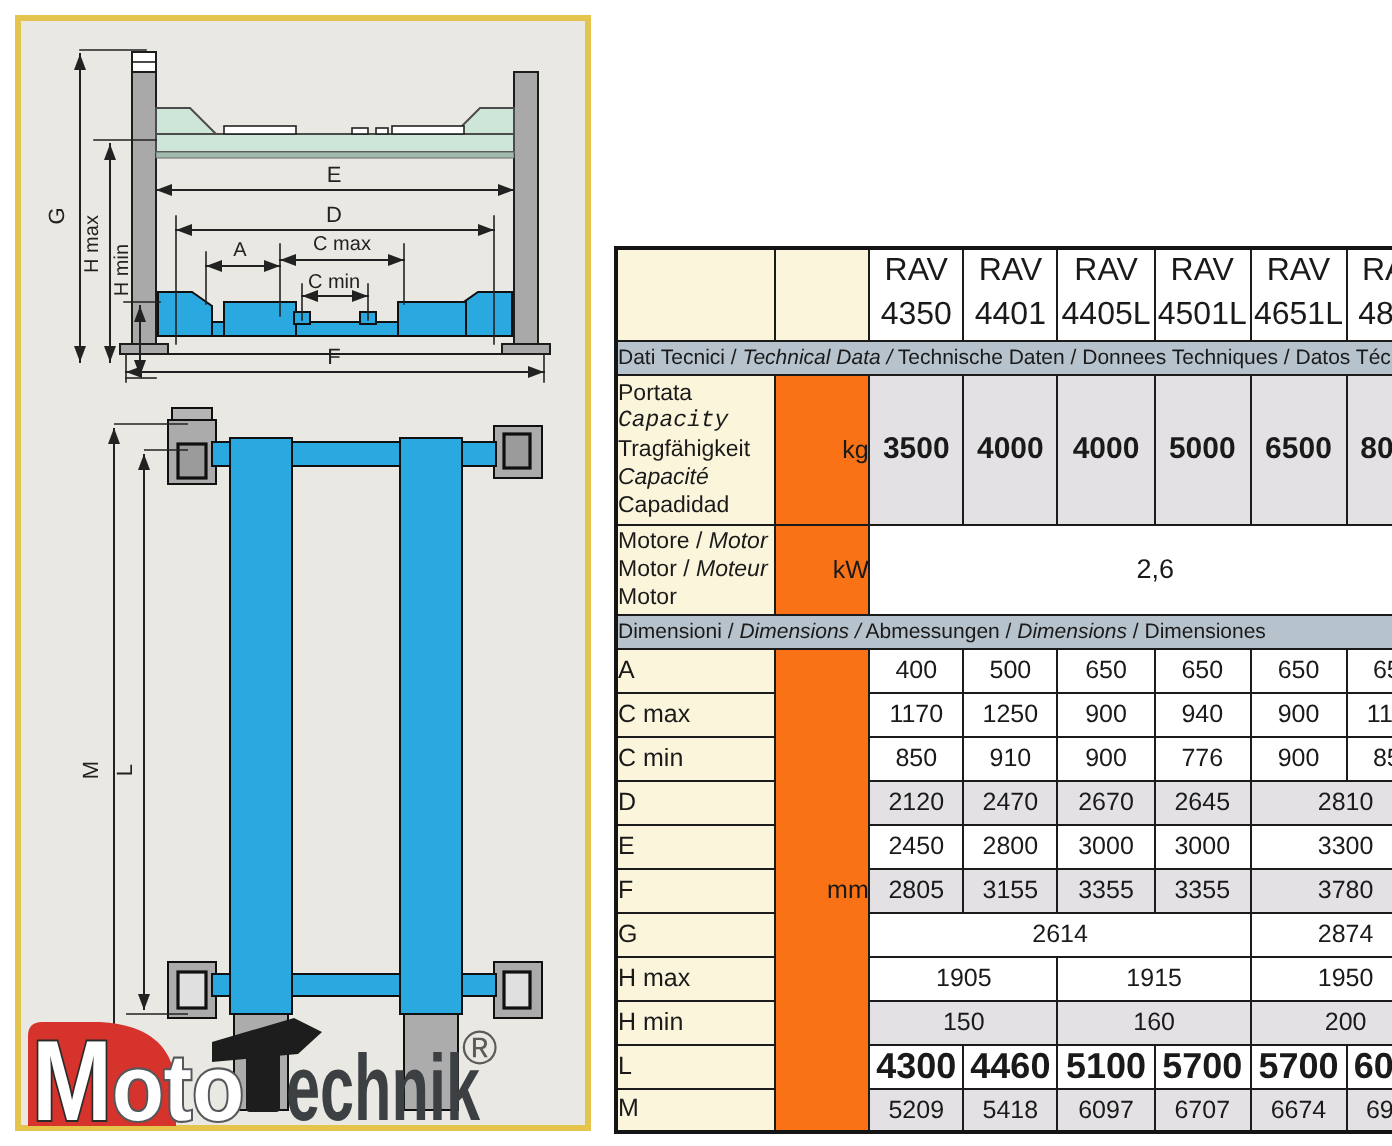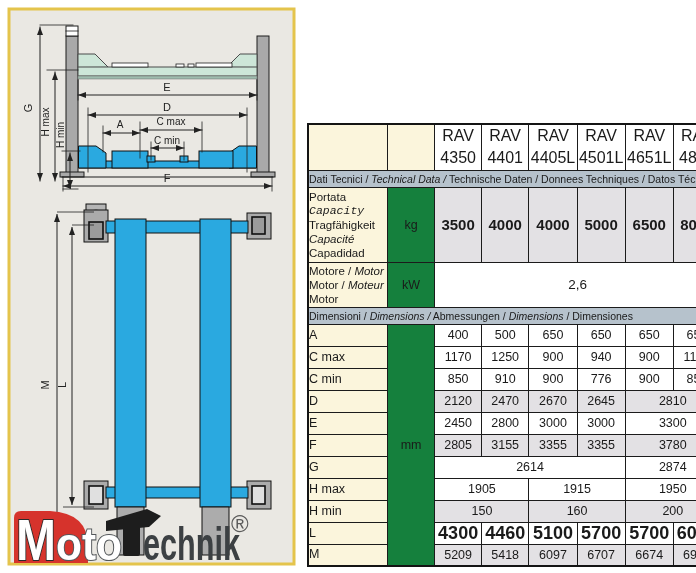--- a/index.html
+++ b/index.html
@@ -8,21 +8,21 @@
   svg text { font-family:"Liberation Sans", sans-serif; }
 
   
   table.spec { position:absolute; left:307px; top:123px; border-collapse:collapse;
                table-layout:fixed; border:2px solid #141414; }
   table.spec td { border:1px solid #1b1b1b; color:#1a1a1a; overflow:hidden; padding:0; }
   .cream   { background:#FBF5DC; }
   .bar     { background:#B6C2CC; color:#17242F; font-size:10.5px; padding:2px 4px; white-space:nowrap; }
   .lbl     { font-size:11.5px; padding-left:4px; vertical-align:middle; line-height:1.22; }
   .dimlbl  { font-size:12.5px; }
-  .unit    { text-align:center; font-size:12.5px; background:#15803d; }
+  .unit    { text-align:right; font-size:12.5px; background:#f97316; }
   .val     { text-align:center; font-size:12.5px; background:#fff; }
   .shaded  { background:#E3E1E4; }
   .capval  { font-weight:bold; font-size:15px; }
   .motval  { font-size:13.5px; }
   .boldval { font-weight:bold; font-size:18px; }
   .model   { background:#fff; text-align:center; font-size:16px; line-height:1.4; }
 </style>
 </head>
 <body>
 

